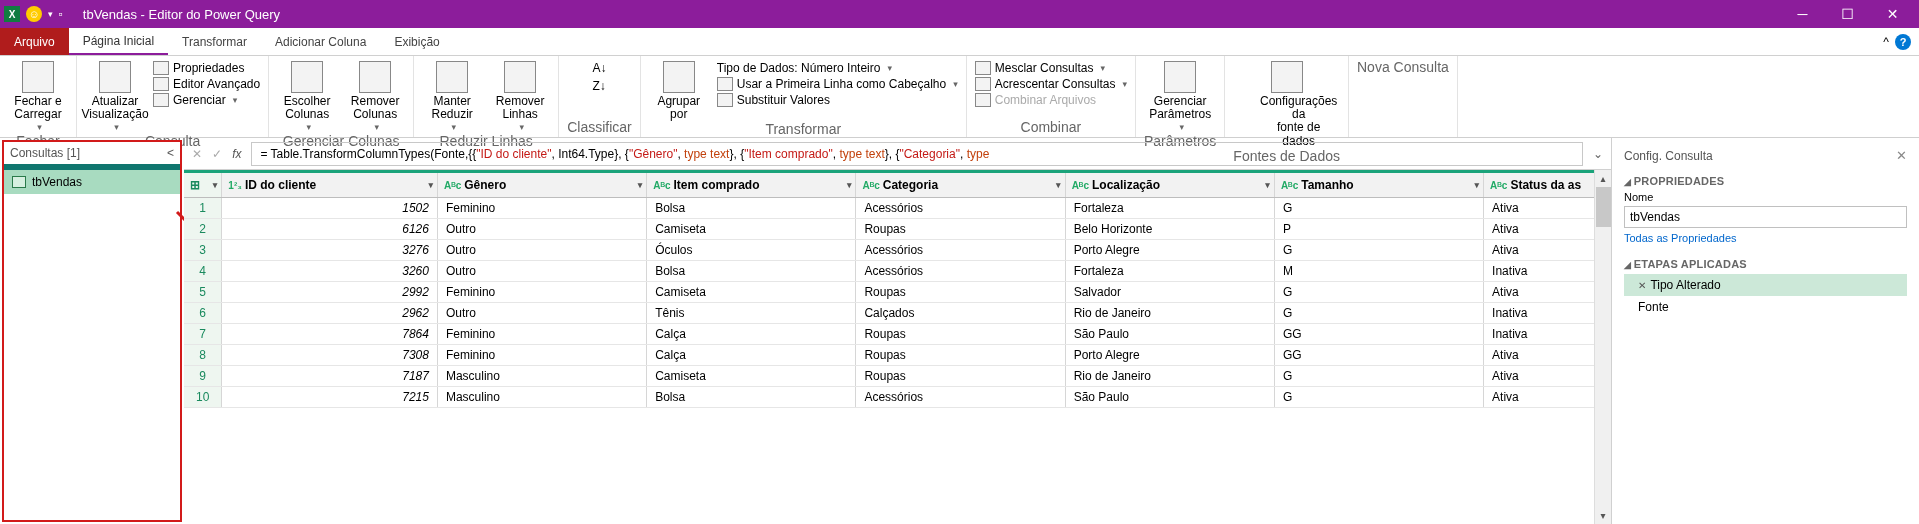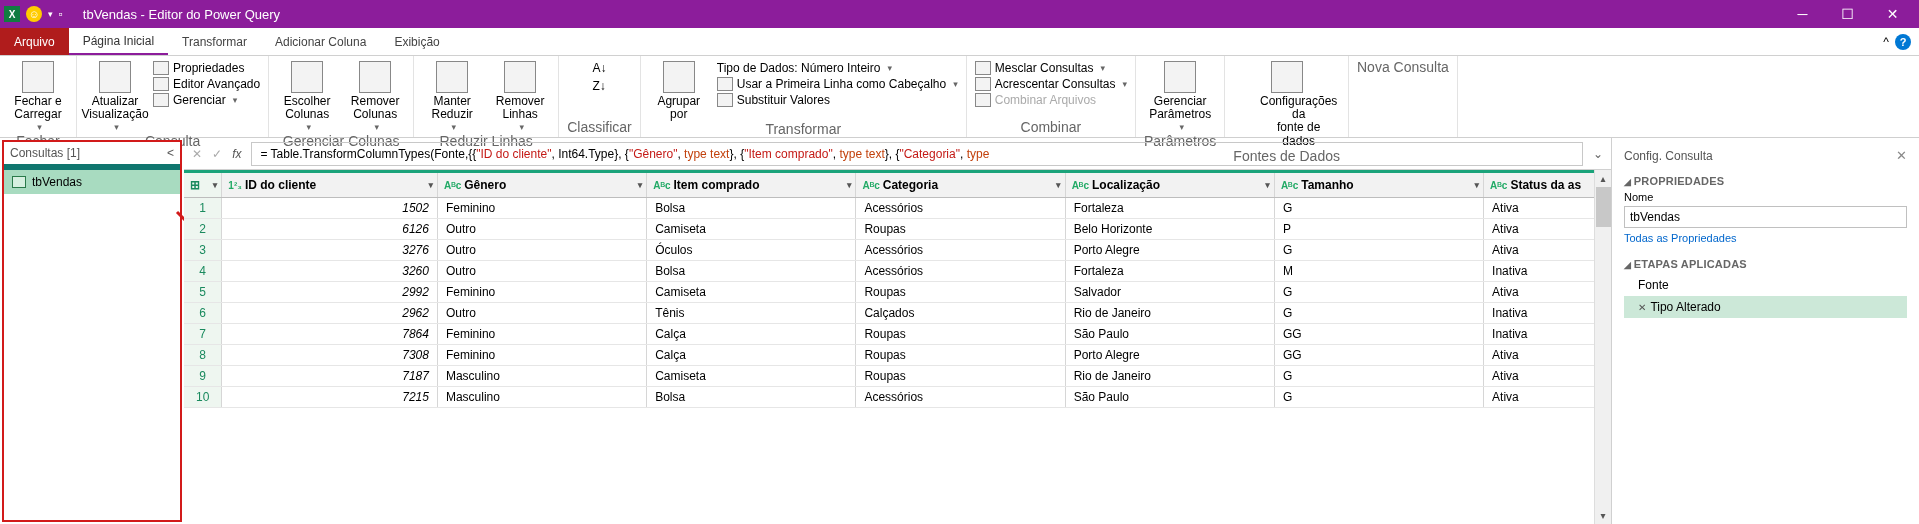--- a/index.html
+++ b/index.html
@@ -431,20 +431,20 @@
       </h1>
     <div class="sec">
       <div class="sh">PROPRIEDADES</div>
       <div style="font-size:11px;margin:3px 0;">Nome</div>
       <input value="tbVendas" style="">
       <a class="link">Todas as Propriedades</a>
     </div>
     <div class="sec">
       <div class="sh">ETAPAS APLICADAS</div>
       <div class="steps">
-        <div class="step">Fonte</div>
         <div class="step sel">
             <span>Tipo Alterado</span>
           </div>
+        <div class="step">Fonte</div>
       </div>
     </div>
   </div>
 </div>
 
 </body></html>

